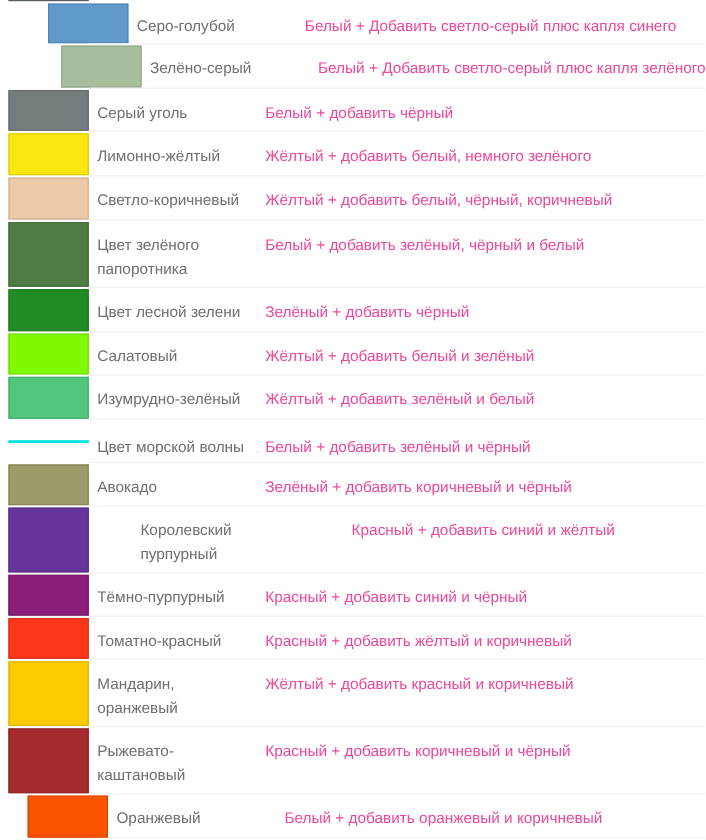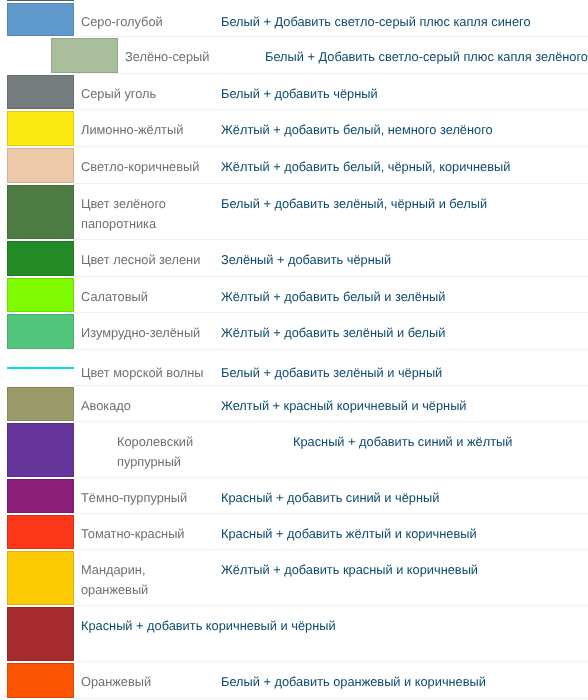--- a/index.html
+++ b/index.html
@@ -9,30 +9,30 @@
 .table{width:588px;}
 .clipped-row{overflow:hidden;position:relative;}
 .clipped-swatch{position:absolute;left:7px;top:0;width:67px;height:1px;}
 .row{display:flex;align-items:stretch;box-sizing:border-box;position:relative;}
 .row:after{content:"";position:absolute;left:74px;right:0;bottom:0;height:1px;background:#f0f0f2;}
 .swatch-cell{width:74px;flex:0 0 74px;padding:1px 0 1px 7px;box-sizing:border-box;}
 .swatch{width:67px;height:100%;box-sizing:border-box;border:1px solid rgba(0,0,0,0);}
 .name-cell{flex:0 0 140px;width:140px;padding:9.5px 6px 0 7px;box-sizing:border-box;
            color:#6e6e73;font-size:12.8px;line-height:20px;}
 .recipe-cell{flex:1 1 auto;padding:9.5px 8px 0 7px;box-sizing:border-box;
-             color:#0c4a6e;font-size:12.8px;line-height:20px;white-space:nowrap;}
+             color:#ec4899;font-size:12.8px;line-height:20px;white-space:nowrap;}
 </style>
 </head>
 <body>
 
 <div class="table">
  <div class="clipped-row" style="height: 2px;">
       <div class="clipped-swatch" style="background: rgb(85, 92, 99);"></div>
     </div>
-  <div class="row" style="height: 35px;">
+  <div class="row" style="height: 35px; padding-left: 33px;">
    <div class="swatch-cell">
         <div class="swatch" style="background: rgb(96, 153, 204); border-color: rgb(84, 135, 180);"></div>
       </div>
    <div class="name-cell">Серо-голубой</div>
    <div class="recipe-cell">Белый + Добавить светло-серый плюс капля синего</div>
   </div>
   <div class="row" style="height: 37px; padding-left: 44px;">
    <div class="swatch-cell">
         <div class="swatch" style="background: rgb(168, 190, 156); border-color: rgb(148, 167, 137);"></div>
       </div>
@@ -93,21 +93,21 @@
         <div class="swatch" style="background: rgb(0, 255, 250); border-color: rgb(0, 224, 220);"></div>
       </div>
    <div class="name-cell">Цвет морской волны</div>
    <div class="recipe-cell">Белый + добавить зелёный и чёрный</div>
   </div>
   <div class="row" style="height: 36px;">
    <div class="swatch-cell">
         <div class="swatch" style="background: rgb(154, 155, 104); border-color: rgb(136, 136, 92);"></div>
       </div>
    <div class="name-cell">Авокадо</div>
-   <div class="recipe-cell">Желтый + красный коричневый и чёрный</div>
+   <div class="recipe-cell">Зелёный + добавить коричневый и чёрный</div>
   </div>
   <div class="row" style="height: 56px; gap: 36px;">
    <div class="swatch-cell">
         <div class="swatch" style="background: rgb(102, 53, 155); border-color: rgb(90, 47, 136);"></div>
       </div>
    <div class="name-cell">Королевский пурпурный</div>
    <div class="recipe-cell">Красный + добавить синий и жёлтый</div>
   </div>
   <div class="row" style="height: 36px;">
    <div class="swatch-cell">
@@ -127,22 +127,23 @@
    <div class="swatch-cell">
         <div class="swatch" style="background: rgb(253, 203, 2); border-color: rgb(223, 179, 2);"></div>
       </div>
    <div class="name-cell">Мандарин, оранжевый</div>
    <div class="recipe-cell">Жёлтый + добавить красный и коричневый</div>
   </div>
   <div class="row" style="height: 56px;">
    <div class="swatch-cell">
         <div class="swatch" style="background: rgb(166, 43, 46); border-color: rgb(146, 38, 40);"></div>
       </div>
+   <div class="name-cell">Рыжевато-каштановый</div>
    <div class="recipe-cell">Красный + добавить коричневый и чёрный</div>
   </div>
-  <div class="row" style="height: 37px;">
+  <div class="row" style="height: 37px; margin-left: 16px;">
    <div class="swatch-cell">
         <div class="swatch" style="background: rgb(251, 84, 0); border-color: rgb(221, 74, 0);"></div>
       </div>
    <div class="name-cell">Оранжевый</div>
    <div class="recipe-cell">Белый + добавить оранжевый и коричневый</div>
   </div>
 </div>
 
 </body></html>

